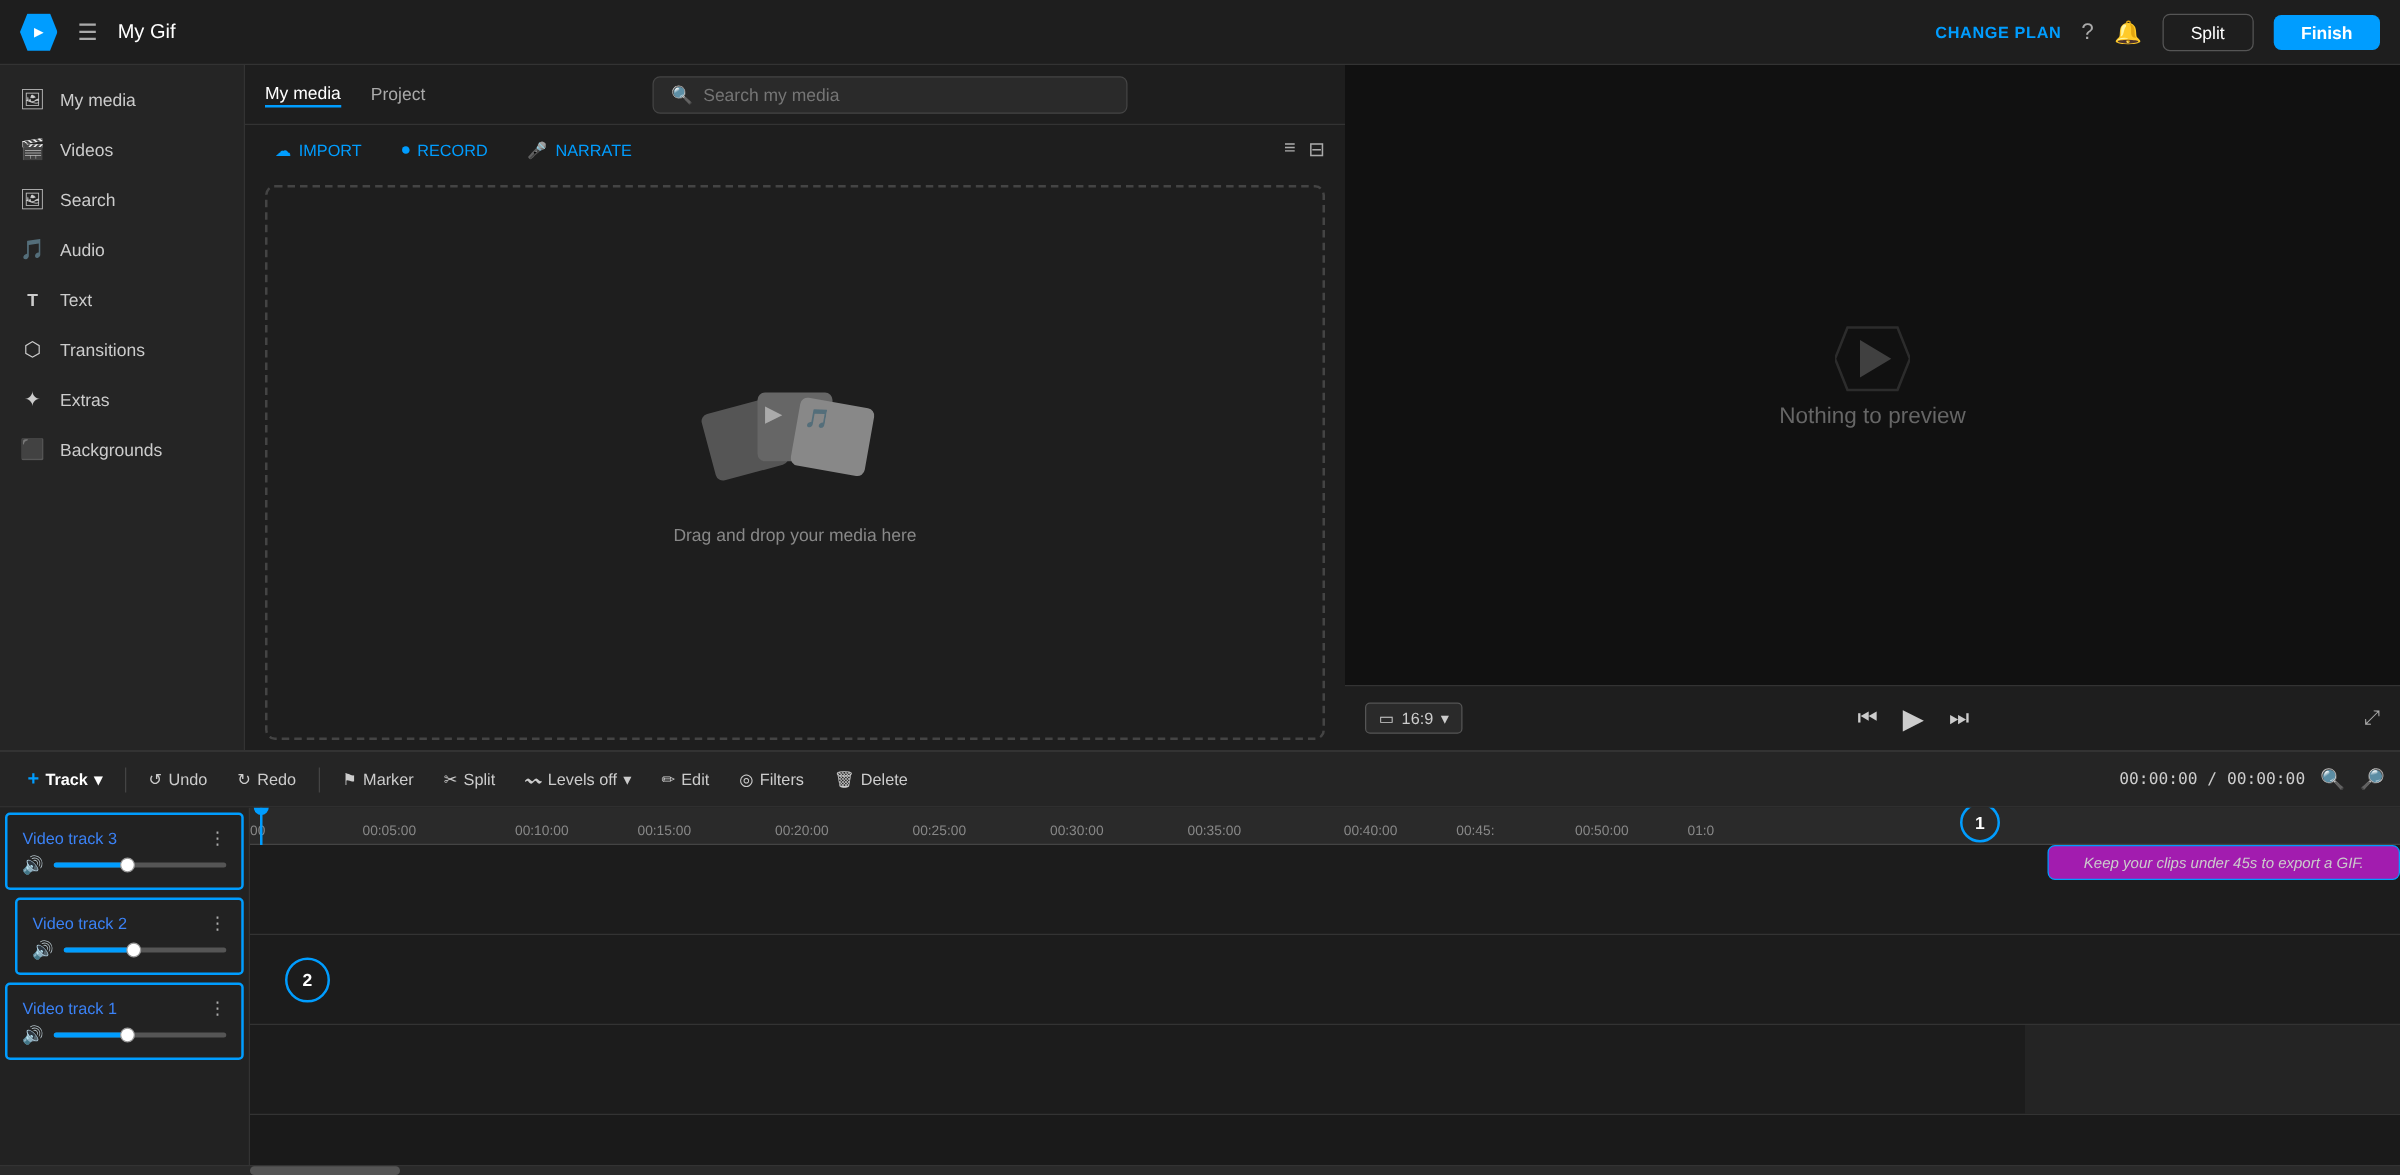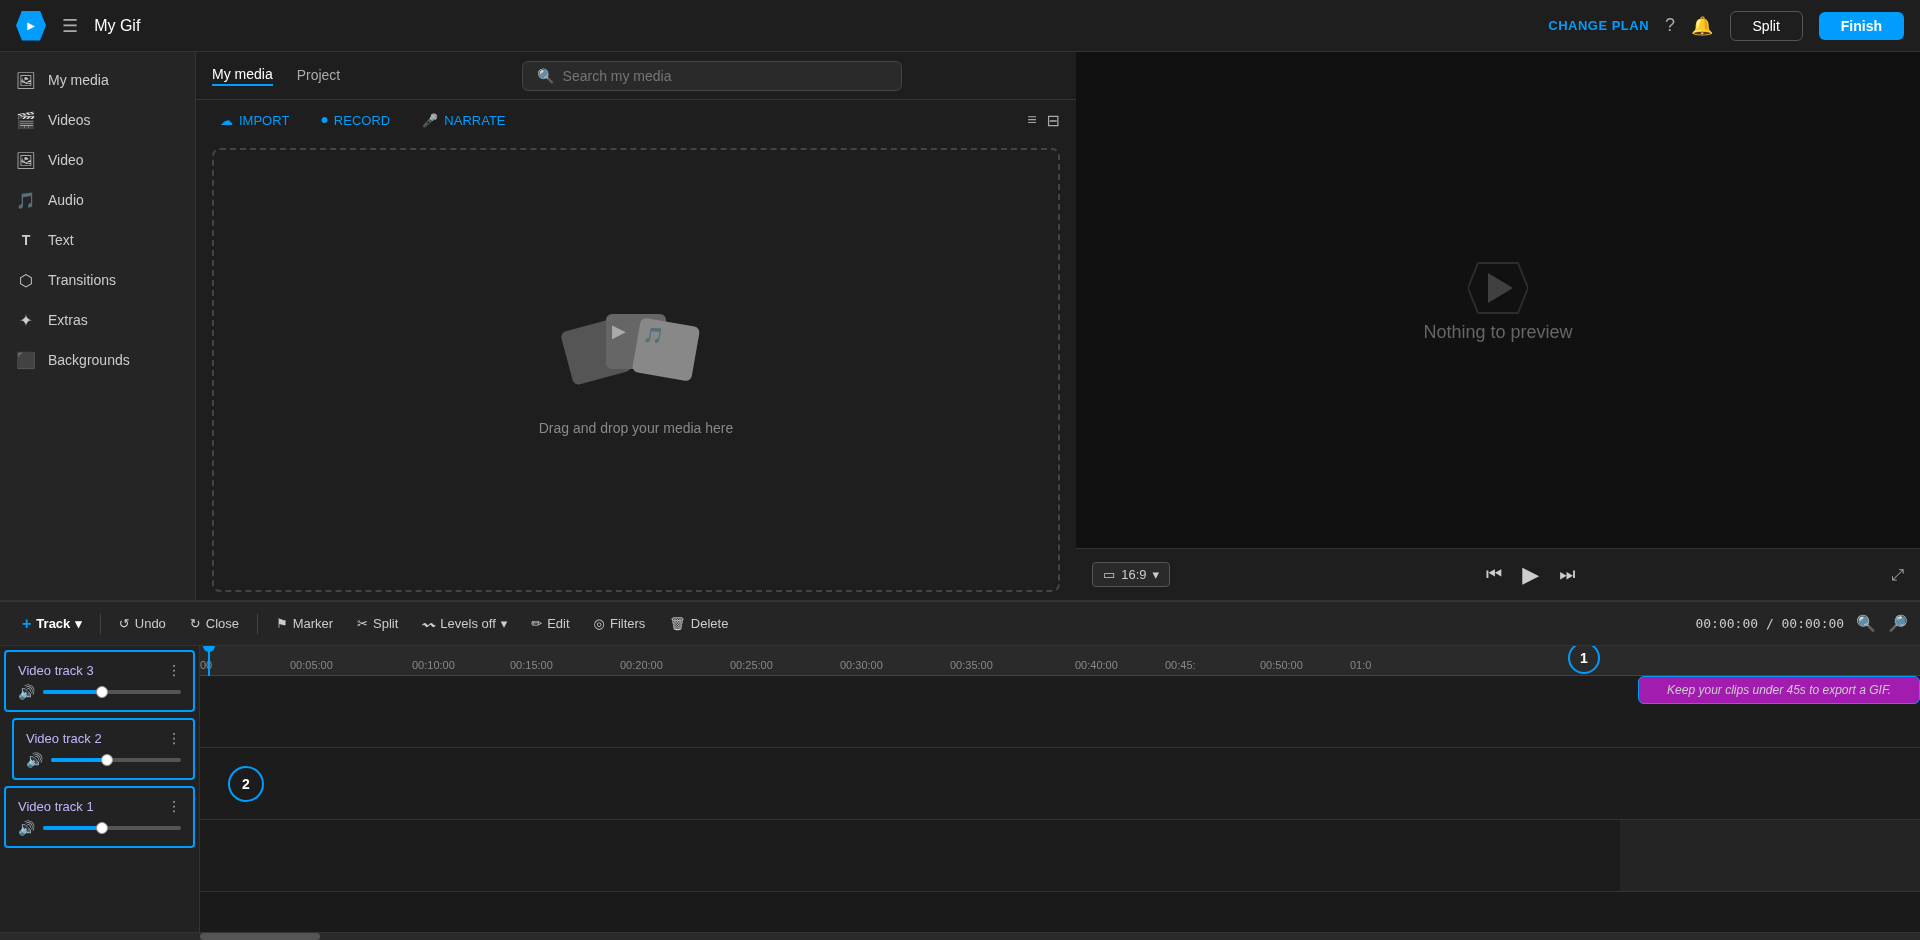--- a/index.html
+++ b/index.html
@@ -67,21 +67,21 @@
     .timeline-area { height: 340px; background: #1a1a1a; display: flex; flex-direction: column; flex-shrink: 0; border-top: 2px solid #333; }
     .timeline-toolbar { height: 44px; background: #252525; display: flex; align-items: center; padding: 0 12px; gap: 4px; border-bottom: 1px solid #333; }
     .tl-btn { display: flex; align-items: center; gap: 5px; padding: 5px 10px; font-size: 13px; color: #ccc; cursor: pointer; border-radius: 4px; }
     .tl-btn.track-btn { color: #fff; font-weight: 600; }
     .tl-btn .plus { color: #009dff; font-size: 16px; font-weight: bold; }
     .tl-separator { width: 1px; height: 20px; background: #444; margin: 0 4px; }
     .timeline-body { display: flex; flex: 1; overflow: hidden; }
     .track-labels { width: 200px; background: #222; flex-shrink: 0; display: flex; flex-direction: column; border-right: 1px solid #333; }
     .track-label { display: flex; flex-direction: column; padding: 10px 12px; border-bottom: 1px solid #333; gap: 6px; position: relative; border: 2px solid #009dff; border-radius: 4px; margin: 4px; }
     .track-label-header { display: flex; align-items: center; justify-content: space-between; }
-    .track-name { font-size: 13px; color: #c4b5fd; }
+    .track-name { font-size: 13px; color: #3b82f6; }
     .track-more { color: #aaa; cursor: pointer; font-size: 14px; }
     .track-volume { display: flex; align-items: center; gap: 8px; }
     .vol-icon { font-size: 14px; color: #aaa; }
     .vol-slider { flex: 1; height: 4px; background: #555; border-radius: 2px; position: relative; }
     .vol-fill { height: 100%; background: #009dff; border-radius: 2px; width: 40%; }
     .vol-thumb { width: 12px; height: 12px; background: #fff; border-radius: 50%; position: absolute; top: -4px; left: 38%; border: 1px solid #999; }
     .timeline-tracks { flex: 1; position: relative; overflow: hidden; }
     .timeline-ruler { height: 30px; background: #2a2a2a; display: flex; align-items: flex-end; padding-bottom: 4px; position: relative; border-bottom: 1px solid #444; overflow: hidden; }
     .ruler-mark { position: absolute; bottom: 4px; font-size: 11px; color: #888; }
     .playhead { position: absolute; top: 0; left: 8px; width: 2px; height: 100%; background: #009dff; z-index: 10; }
@@ -119,21 +119,21 @@
     <div class="sidebar-item">
       <span class="sicon">🖼</span>
       <span>My media</span>
     </div>
     <div class="sidebar-item">
       <span class="sicon">🎬</span>
       <span>Videos</span>
     </div>
     <div class="sidebar-item">
       <span class="sicon">🖼</span>
-      <span>Video</span>
+      <span>Search</span>
     </div>
     <div class="sidebar-item">
       <span class="sicon">🎵</span>
       <span>Audio</span>
     </div>
     <div class="sidebar-item">
       <span class="sicon" style="font-weight:bold;font-size:14px;">T</span>
       <span>Text</span>
     </div>
     <div class="sidebar-item">
@@ -228,21 +228,21 @@
       <span>Track</span>
       <span>▾</span>
     </div>
     <div class="tl-separator"></div>
     <div class="tl-btn">
       <span>↺</span>
       <span>Undo</span>
     </div>
     <div class="tl-btn">
       <span>↻</span>
-      <span>Close</span>
+      <span>Redo</span>
     </div>
     <div class="tl-separator"></div>
     <div class="tl-btn">
       <span>⚑</span>
       <span>Marker</span>
     </div>
     <div class="tl-btn">
       <span>✂</span>
       <span>Split</span>
     </div>

